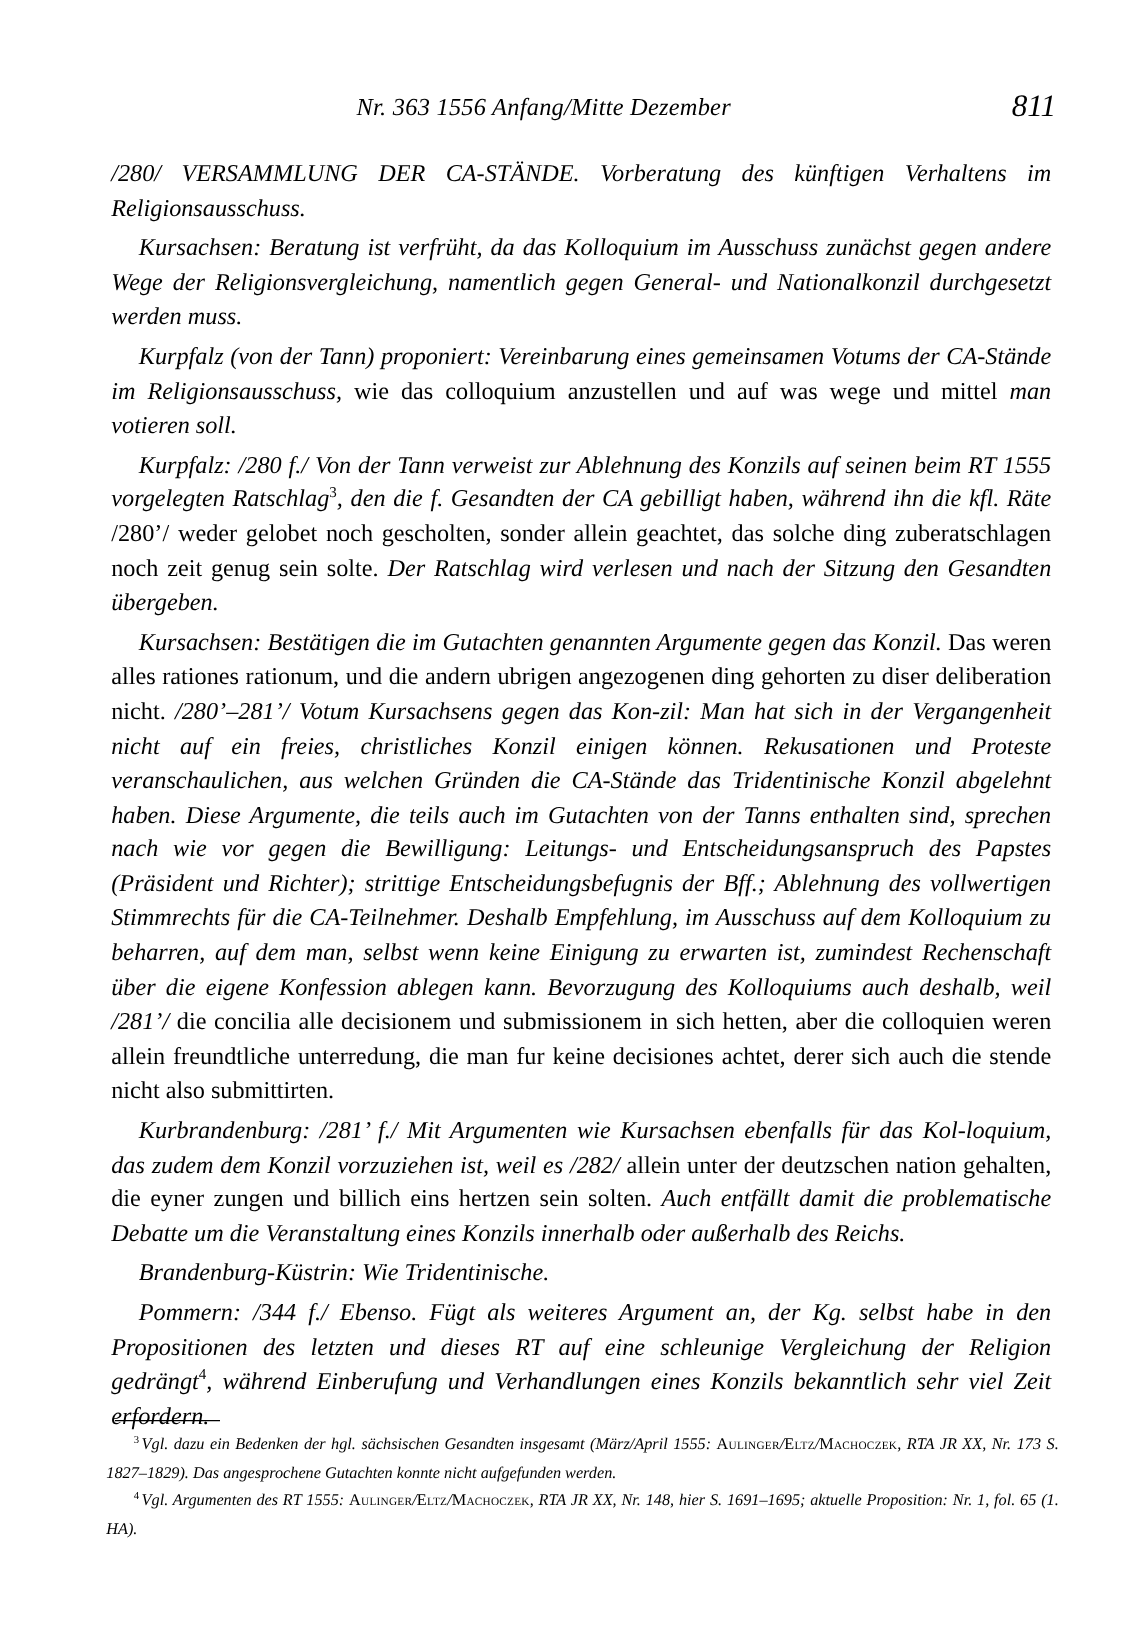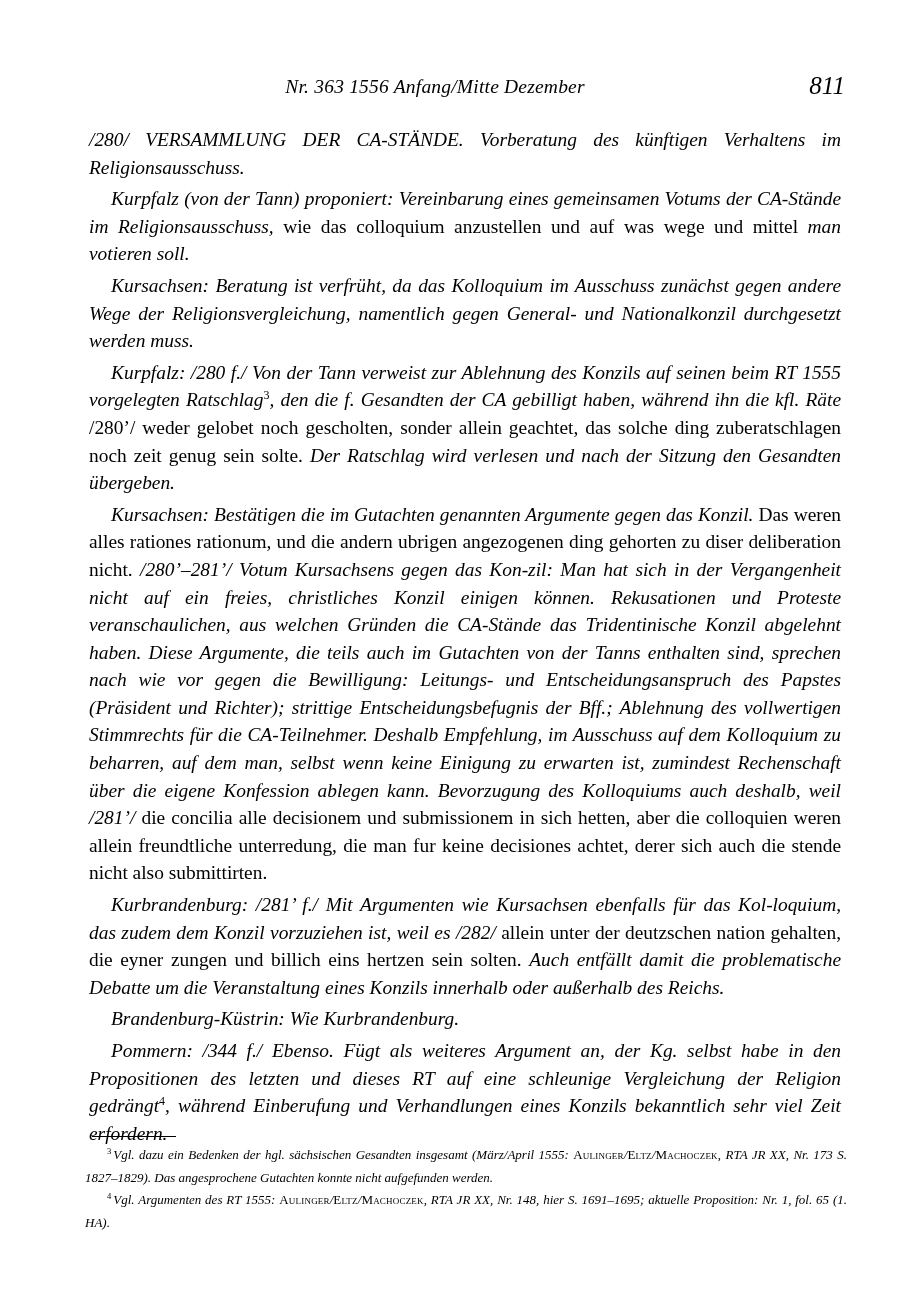--- a/index.html
+++ b/index.html
@@ -117,26 +117,26 @@
 
 <div class="page">
 
   <div class="running-head">
     <div class="running-head-center">Nr. 363    1556 Anfang/Mitte Dezember</div>
     <div class="folio-number">811</div>
   </div>
 
   <div class="body-block" id="body-block">
       <p><span class="it">/280/ VERSAMMLUNG DER CA-STÄNDE. Vorberatung des künftigen Verhaltens im Religionsausschuss.</span></p>
+      <p class="indent"><span class="it">Kursachsen: Beratung ist verfrüht, da das Kolloquium im Ausschuss zunächst gegen andere Wege der Religionsvergleichung, namentlich gegen General- und Nationalkonzil durchgesetzt werden muss.</span></p>
       <p class="indent"><span class="it">Kurpfalz (von der Tann) proponiert: Vereinbarung eines gemeinsamen Votums der CA-Stände im Religionsausschuss,</span><span class="rm"> wie das colloquium anzustellen und auf was wege und mittel </span><span class="it">man votieren soll.</span></p>
-      <p class="indent"><span class="it">Kursachsen: Beratung ist verfrüht, da das Kolloquium im Ausschuss zunächst gegen andere Wege der Religionsvergleichung, namentlich gegen General- und Nationalkonzil durchgesetzt werden muss.</span></p>
       <p class="indent"><span class="it">Kurpfalz: /280 f./ Von der Tann verweist zur Ablehnung des Konzils auf seinen beim RT 1555 vorgelegten Ratschlag</span><sup class="fn">3</sup><span class="it">, den die f. Gesandten der CA gebilligt haben, während ihn die kfl. Räte </span><span class="rm">/280’/ weder gelobet noch gescholten, sonder allein geachtet, das solche ding zuberatschlagen noch zeit genug sein solte. </span><span class="it">Der Ratschlag wird verlesen und nach der Sitzung den Gesandten übergeben.</span></p>
       <p class="indent"><span class="it">Kursachsen: Bestätigen die im Gutachten genannten Argumente gegen das Konzil. </span><span class="rm">Das weren alles rationes rationum, und die andern ubrigen angezogenen ding gehorten zu diser deliberation nicht. </span><span class="it">/280’–281’/ Votum Kursachsens gegen das Kon-zil: Man hat sich in der Vergangenheit nicht auf ein freies, christliches Konzil einigen können. Rekusationen und Proteste veranschaulichen, aus welchen Gründen die CA-Stände das Tridentinische Konzil abgelehnt haben. Diese Argumente, die teils auch im Gutachten von der Tanns enthalten sind, sprechen nach wie vor gegen die Bewilligung: Leitungs- und Entscheidungsanspruch des Papstes (Präsident und Richter); strittige Entscheidungsbefugnis der Bff.; Ablehnung des vollwertigen Stimmrechts für die CA-Teilnehmer. Deshalb Empfehlung, im Ausschuss auf dem Kolloquium zu beharren, auf dem man, selbst wenn keine Einigung zu erwarten ist, zumindest Rechenschaft über die eigene Konfession ablegen kann. Bevorzugung des Kolloquiums auch deshalb, weil /281’/ </span><span class="rm">die concilia alle decisionem und submissionem in sich hetten, aber die colloquien weren allein freundtliche unterredung, die man fur keine decisiones achtet, derer sich auch die stende nicht also submittirten.</span></p>
       <p class="indent"><span class="it">Kurbrandenburg: /281’ f./ Mit Argumenten wie Kursachsen ebenfalls für das Kol-loquium, das zudem dem Konzil vorzuziehen ist, weil es /282/ </span><span class="rm">allein unter der deutzschen nation gehalten, die eyner zungen und billich eins hertzen sein solten. </span><span class="it">Auch entfällt damit die problematische Debatte um die Veranstaltung eines Konzils innerhalb oder außerhalb des Reichs.</span></p>
-      <p class="indent"><span class="it">Brandenburg-Küstrin: Wie Kurbrandenburg.</span></p>
+      <p class="indent"><span class="it">Brandenburg-Küstrin: Wie Tridentinische.</span></p>
       <p class="indent"><span class="it">Pommern: /344 f./ Ebenso. Fügt als weiteres Argument an, der Kg. selbst habe in den Propositionen des letzten und dieses RT auf eine schleunige Vergleichung der Religion gedrängt</span><sup class="fn">4</sup><span class="it">, während Einberufung und Verhandlungen eines Konzils bekanntlich sehr viel Zeit erfordern.</span></p>
     </div>
 
   <div class="footnotes">
     <div class="fn-rule"></div>
     <div id="footnote-list">
         <p><sup class="marker">3</sup><span class="it">Vgl. dazu ein Bedenken der hgl. sächsischen Gesandten insgesamt (März/April 1555: </span><span class="sc">Aulinger</span><span class="it">/</span><span class="sc">Eltz</span><span class="it">/</span><span class="sc">Machoczek</span><span class="it">, RTA JR XX, Nr. 173 S. 1827–1829). Das angesprochene Gutachten konnte nicht aufgefunden werden.</span></p>
         <p><sup class="marker">4</sup><span class="it">Vgl. Argumenten des RT 1555: </span><span class="sc">Aulinger</span><span class="it">/</span><span class="sc">Eltz</span><span class="it">/</span><span class="sc">Machoczek</span><span class="it">, RTA JR XX, Nr. 148, hier S. 1691–1695; aktuelle Proposition: Nr. 1, fol. 65 (1. HA).</span></p>
       </div>
   </div>

